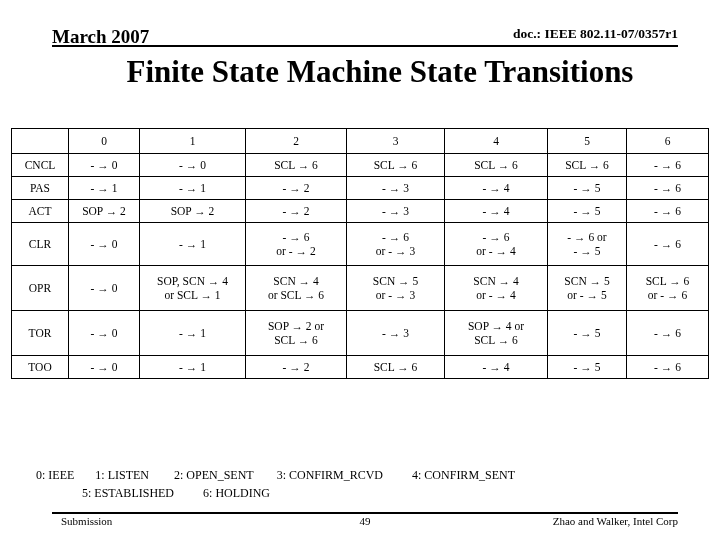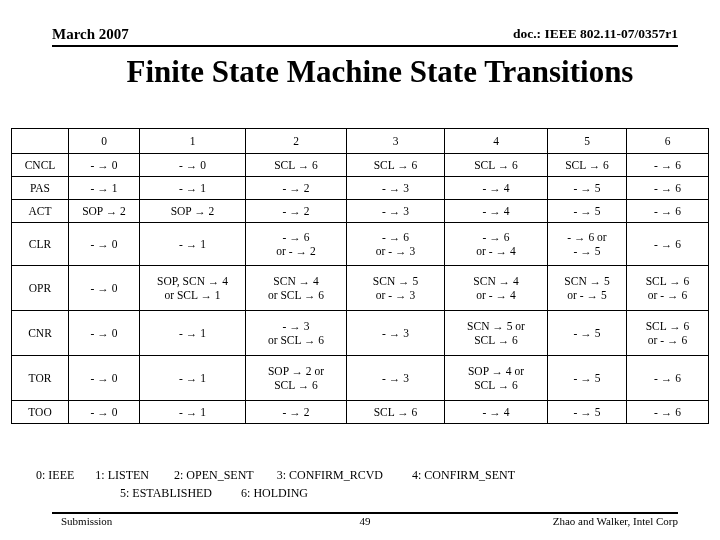--- a/index.html
+++ b/index.html
@@ -21,21 +21,21 @@
     position: absolute;
     left: 52px;
     top: 26px;
     width: 626px;
     height: 20px;
   }
   .slide-header .hdr-left {
     position: absolute;
     left: 0;
     top: 0;
-    font-size: 15px;
+    font-size: 19px;
     font-weight: bold;
     font-family: "Liberation Serif", "DejaVu Serif", serif;
     white-space: nowrap;
   }
   .slide-header .hdr-right {
     position: absolute;
     right: 0;
     top: 0;
     font-size: 13.5px;
     font-weight: bold;
@@ -115,21 +115,21 @@
     top: 468px;
     width: 720px;
     font-family: "Liberation Serif", "DejaVu Serif", serif;
     font-size: 12px;
   }
   .legend-line {
     display: block;
     white-space: nowrap;
   }
   .legend-line-1 { padding-left: 36px; }
-  .legend-line-2 { padding-left: 120px; margin-top: 3px; }
+  .legend-line-2 { padding-left: 82px; margin-top: 3px; }
   .legend-item { display: inline-block; }
   .lg-sp-1 { margin-left: 18px; }
   .lg-sp-2 { margin-left: 22px; }
   .lg-sp-3 { margin-left: 20px; }
   .lg-sp-4 { margin-left: 26px; }
   .lg-sp-b { margin-left: 26px; }
 
   
   .footer-rule {
     position: absolute;
@@ -244,33 +244,20 @@
         <td>SCN → 5
 or - → 3</td>
         <td>SCN → 4
 or - → 4</td>
         <td>SCN → 5
 or - → 5</td>
         <td>SCL → 6
 or - → 6</td>
       </tr>
       <tr class="row-l">
-        <td class="state-cell">CNR</td>
-        <td>- → 0</td>
-        <td>- → 1</td>
-        <td>- → 3
-or SCL → 6</td>
-        <td>- → 3</td>
-        <td>SCN → 5 or
-SCL → 6</td>
-        <td>- → 5</td>
-        <td>SCL → 6
-or - → 6</td>
-      </tr>
-      <tr class="row-l">
         <td class="state-cell">TOR</td>
         <td>- → 0</td>
         <td>- → 1</td>
         <td>SOP → 2 or
 SCL → 6</td>
         <td>- → 3</td>
         <td>SOP → 4 or
 SCL → 6</td>
         <td>- → 5</td>
         <td>- → 6</td>

